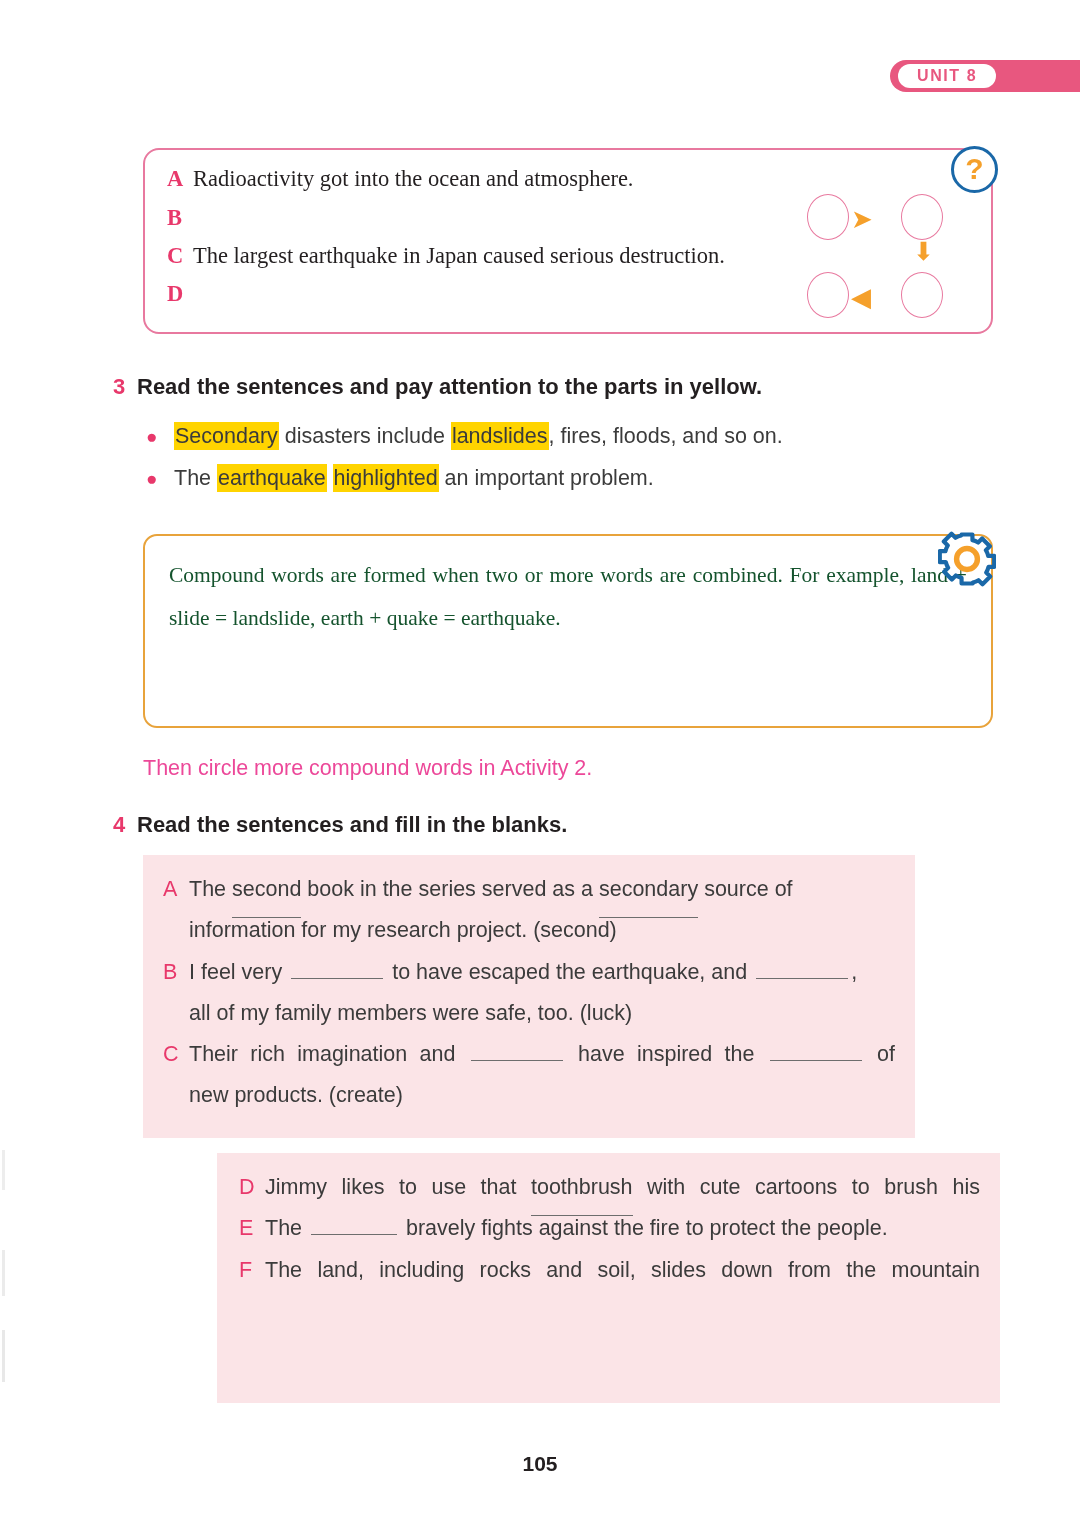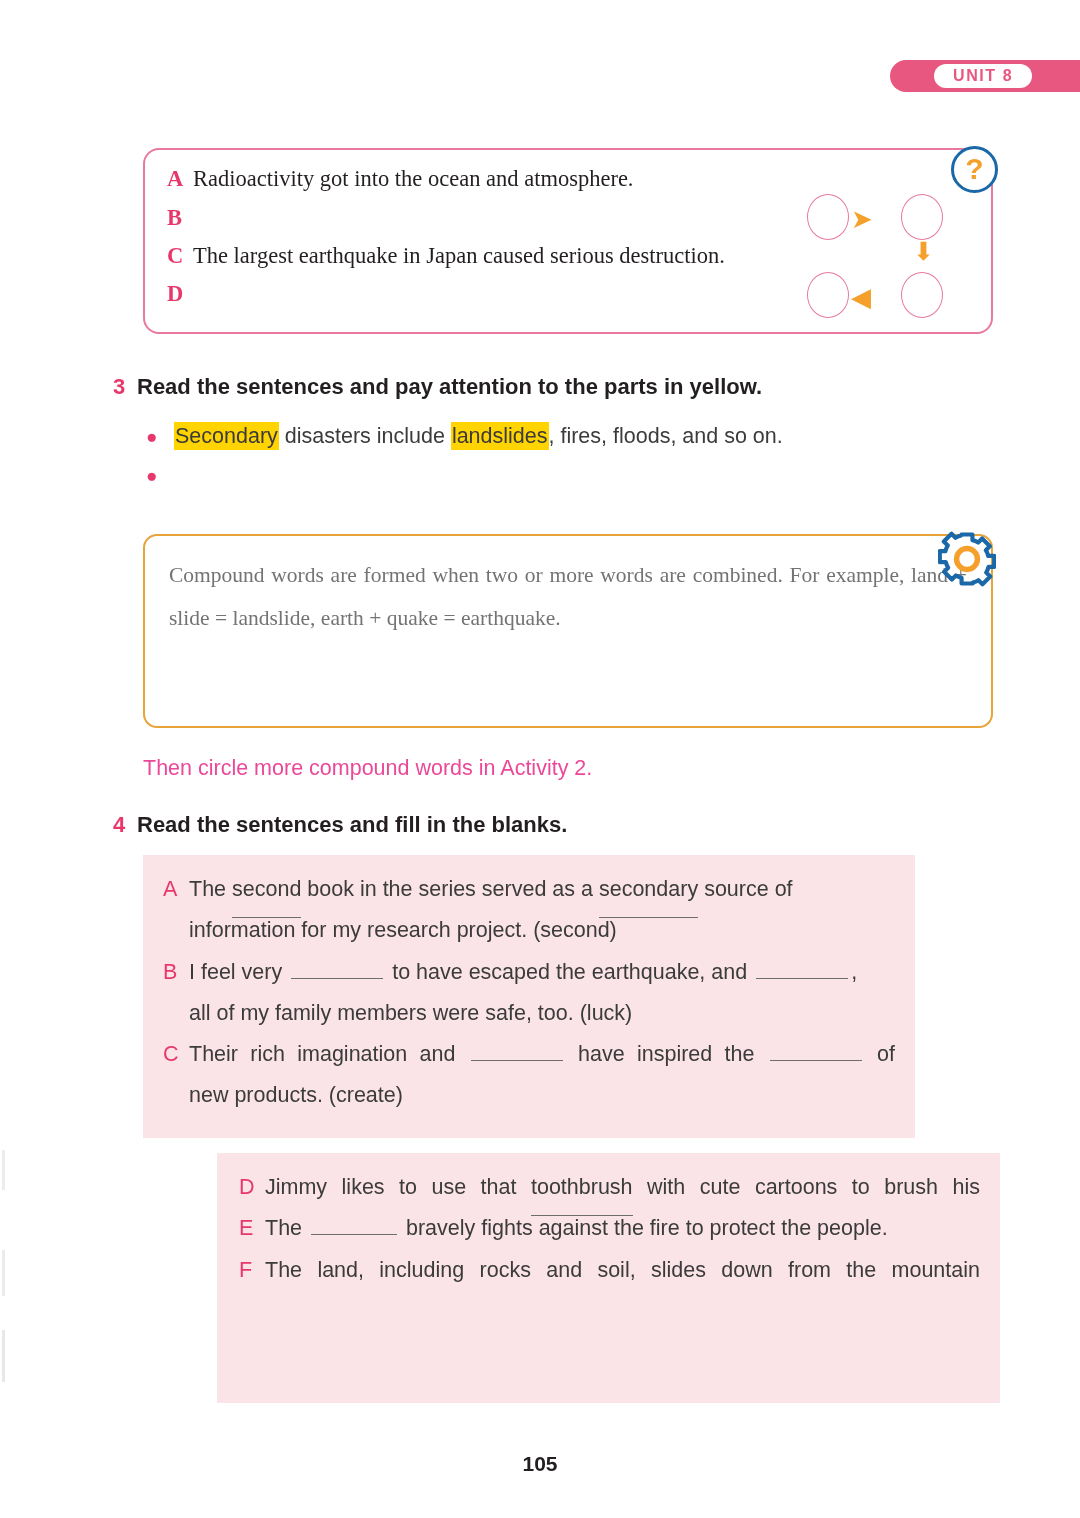--- a/index.html
+++ b/index.html
@@ -30,21 +30,20 @@
     box-sizing: border-box;
   }
   .unit-pill {
     background: #ffffff;
     border-radius: 14px;
     height: 24px;
     padding: 0 19px;
     display: flex;
     align-items: center;
     justify-content: center;
-    margin-left: 36px;
   }
   .unit-pill span {
     color: #e8577f;
     font-weight: bold;
     font-size: 16px;
     letter-spacing: 1.6px;
   }
 
   
   .box-pink-outline {
@@ -188,21 +187,21 @@
     width: 850px;
     height: 194px;
     border: 2.2px solid #e8a33b;
     border-radius: 14px;
     box-sizing: border-box;
   }
   .box-orange-inner {
     padding: 18px 24px 0 24px;
     font-family: "Liberation Serif", serif;
     font-size: 21.5px;
-    color: #737373;
+    color: #14532d;
     line-height: 1.98;
     text-align: justify;
   }
   .box-orange-inner p { margin: 0; }
 
   
   .gear-icon {
     position: absolute;
     left: 938px;
     top: 530px;
@@ -343,20 +342,23 @@
 
 <div class="bullets">
   <div class="bullet-row">
     <span class="bullet-dot">●</span>
     <span>
       <span class="hl">Secondary</span><span> disasters include </span><span class="hl">landslides</span><span>, fires, floods, and so on.</span>
     </span>
   </div>
   <div class="bullet-row">
     <span class="bullet-dot">●</span>
+    <span>
+      <span>The </span><span class="hl">earthquake</span><span>&nbsp;</span><span class="hl">highlighted</span><span> an important problem.</span>
+    </span>
   </div>
 </div>
 
 <div class="box-orange">
   <div class="box-orange-inner">
     <p>Compound words are formed when two or more words are combined. For example, land + slide = landslide, earth + quake = earthquake.</p>
   </div>
 </div>
 
 <div class="gear-icon">

